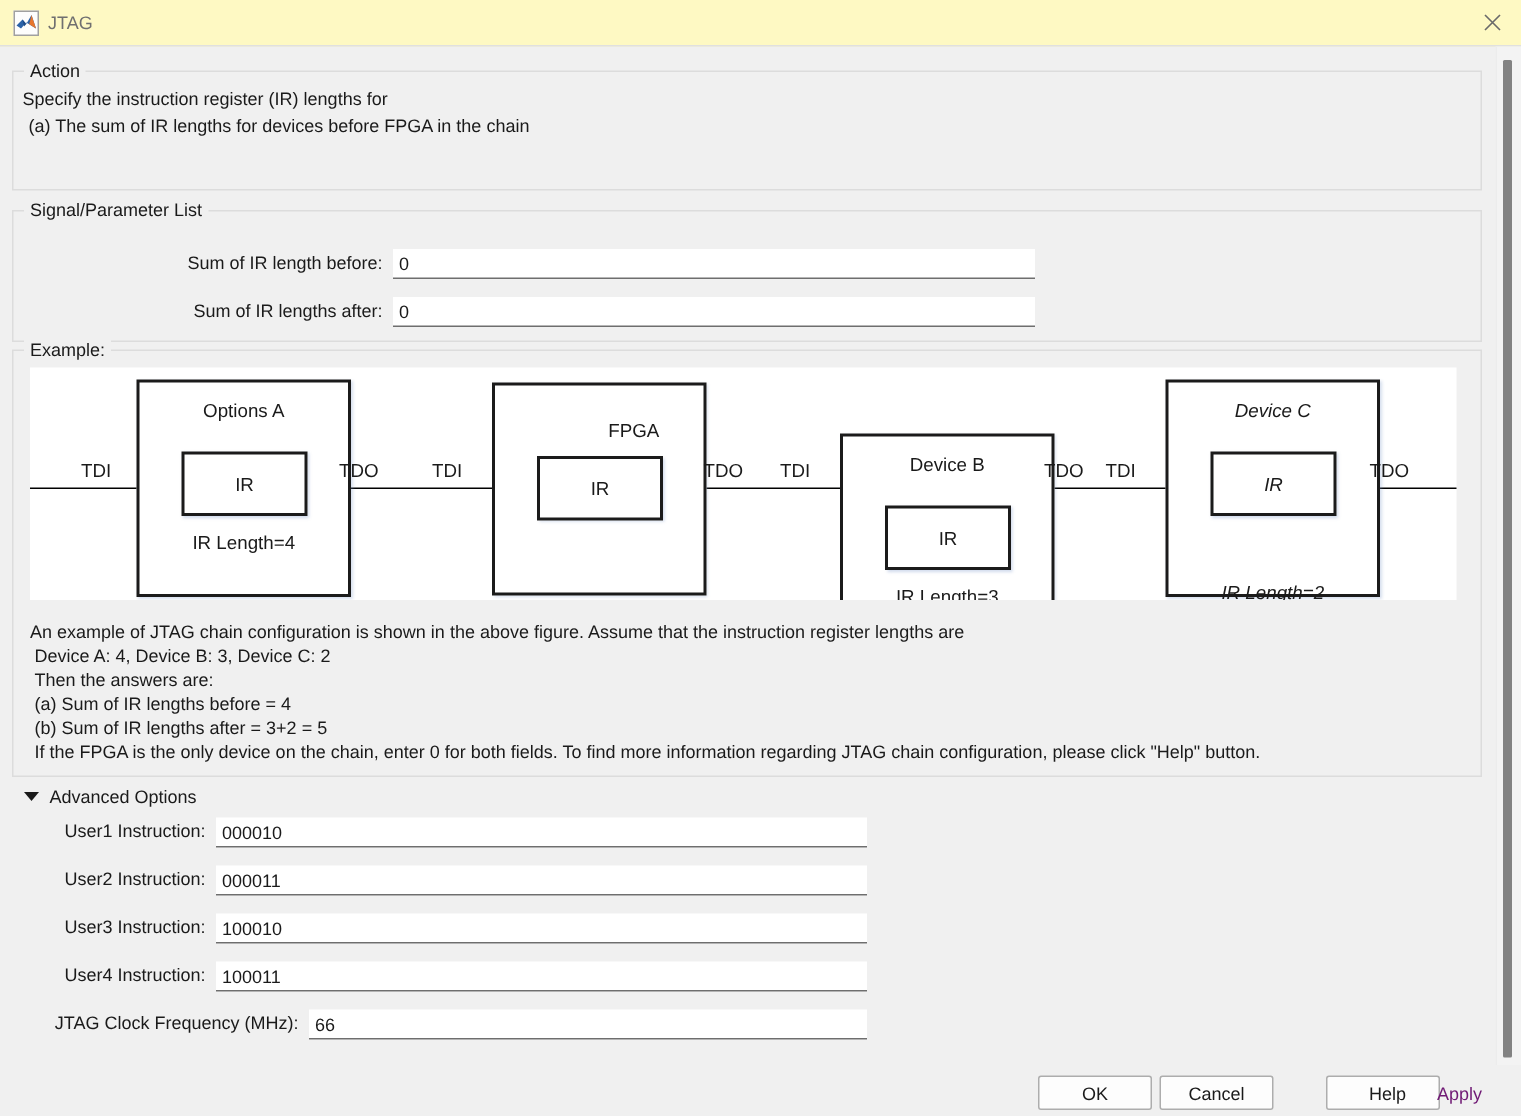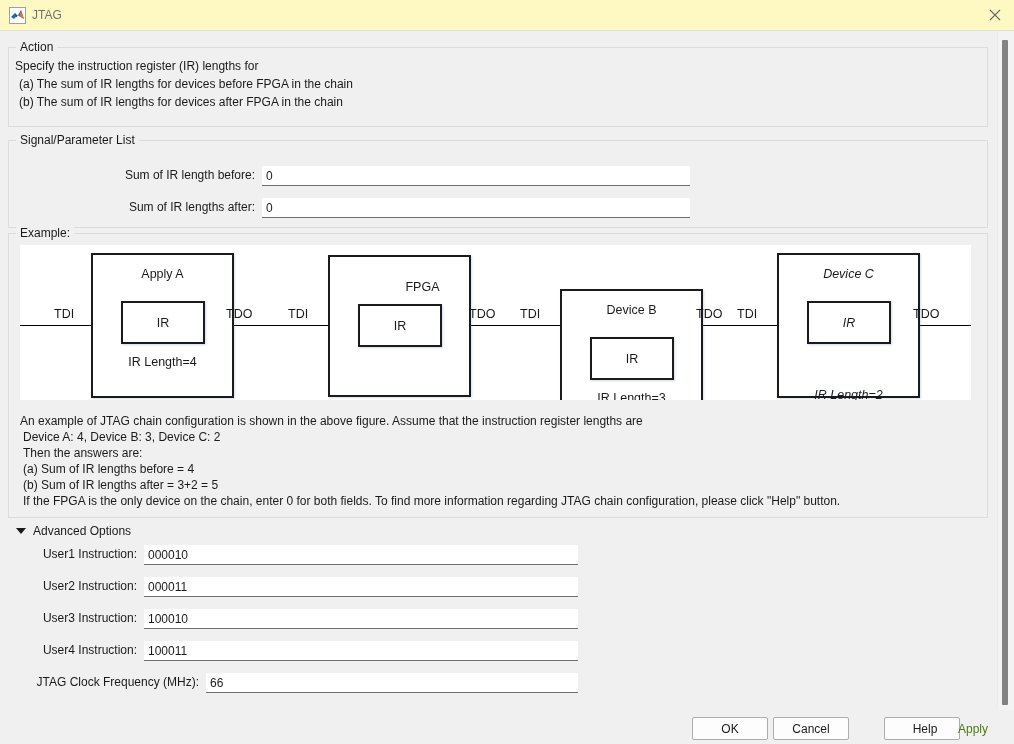--- a/index.html
+++ b/index.html
@@ -160,21 +160,21 @@
   .btn {
     position: absolute; top: 7px; height: 23px; width: 76px;
     background: #fdfdfd;
     border: 1px solid #adadad;
     border-radius: 2px;
     font-family: "Liberation Sans", sans-serif;
     font-size: 12px; color: #1a1a1a;
     cursor: default;
   }
   .btn.disabled {
-    background: transparent; border: 1px solid transparent; color: #4d7c0f;
+    background: transparent; border: 1px solid transparent; color: #701a75;
   }
   #btn-ok     { left: 692px; }
   #btn-cancel { left: 773px; }
   #btn-help   { left: 884px; padding-left: 12px; }
   #btn-apply  { left: 935px; width: 76px; }
 </style>
 </head>
 <body>
 
 <div id="titlebar">
@@ -193,21 +193,20 @@
   </div>
 </div>
 
 <div id="scroll-track"></div>
 <div id="scroll-thumb"></div>
 
 <div class="group" id="action-group">
   <span class="group-legend">Action</span>
   <div class="action-line" id="al0">Specify the instruction register (IR) lengths for</div>
   <div class="action-line" id="al1">(a) The sum of IR lengths for devices before FPGA in the chain</div>
-  <div class="action-line" id="al2">(b) The sum of IR lengths for devices after FPGA in the chain</div>
 </div>
 
 <div class="group" id="signal-group">
   <span class="group-legend">Signal/Parameter List</span>
 
   <div class="field-row" id="row-before">
     <span class="field-label">Sum of IR length before:</span>
     <input class="flatfield" type="text" value="0" style="">
   </div>
 
@@ -227,21 +226,21 @@
     <div class="wire" style="left:71px; top:80px; width:35px;"></div>
     <div class="wire" style="left:194px;top:80px; width:114px;"></div>
     <div class="wire" style="left:328px;top:80px; width:25px;"></div>
     <div class="wire" style="left:430px;top:80px; width:112px;"></div>
     <div class="wire" style="left:541px;top:80px; width:34px;"></div>
     <div class="wire" style="left:663px;top:80px; width:115px;"></div>
     <div class="wire" style="left:777px;top:80px; width:33px;"></div>
     <div class="wire" style="left:899px;top:80px; width:55px;"></div>
 
     <div class="dev-box" style="left:71px; top:8px; width:143px; height:145px;">
-      <div class="dev-title" style="top:12px;">Apply A</div>
+      <div class="dev-title" style="top:12px;">Options A</div>
       <div class="ir-box" style="left:28px; top:46px; width:84px; height:43px;">
         <span>IR</span>
       </div>
       <div class="ir-len" style="top:100px;">IR Length=4</div>
     </div>
     <div class="port-label" style="left:34px; top:62px;">TDI</div>
     <div class="port-label" style="left:206px;top:62px;">TDO</div>
 
     <div class="dev-box" style="left:308px; top:10px; width:143px; height:142px;">
       <div class="dev-title" style="top:23px;padding-left:46px;">FPGA</div>

